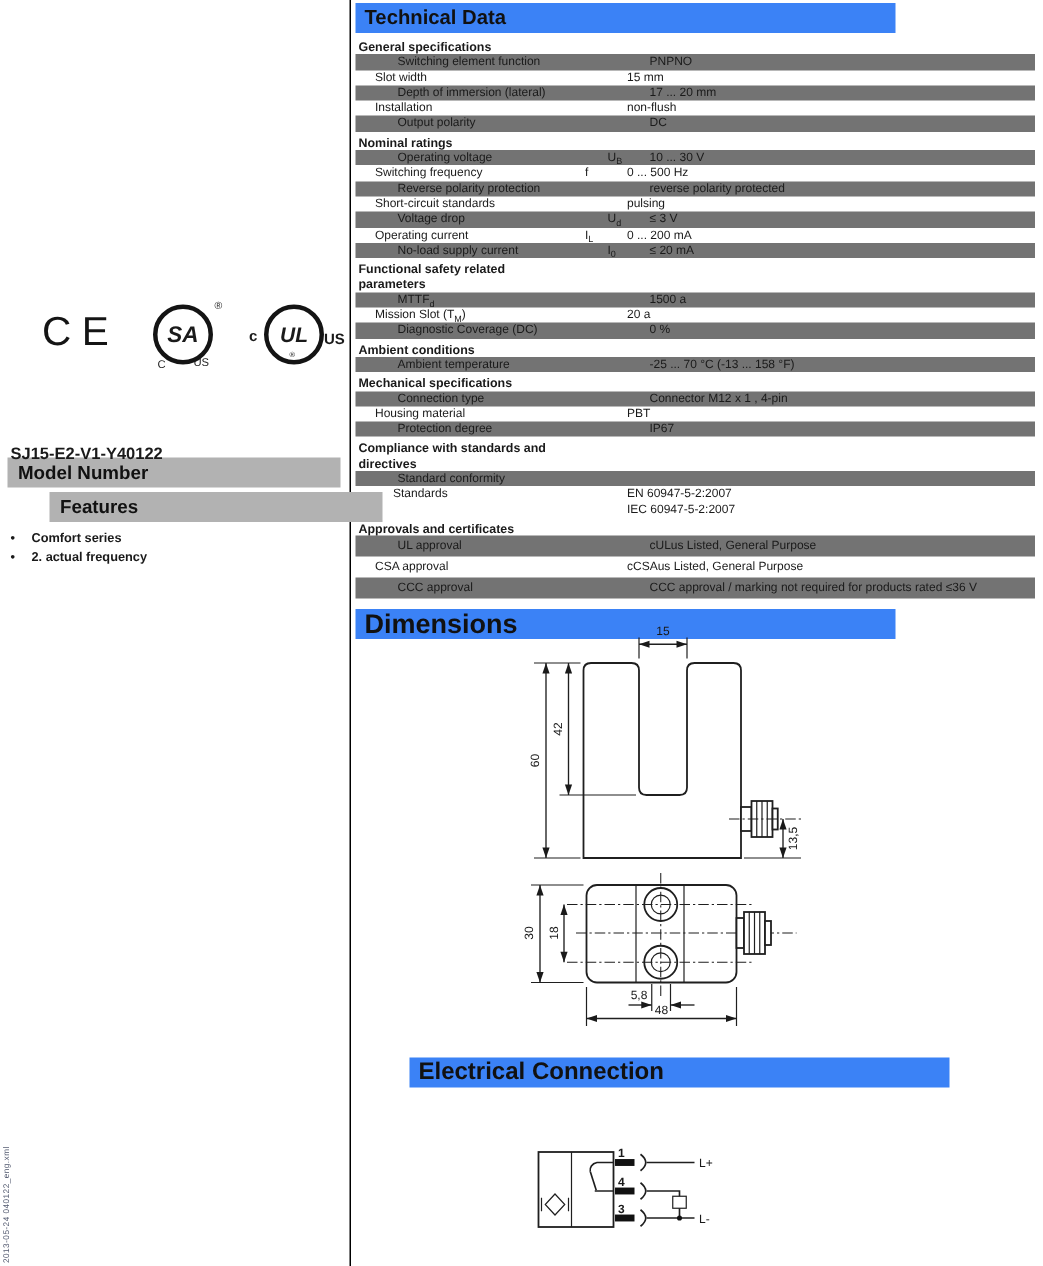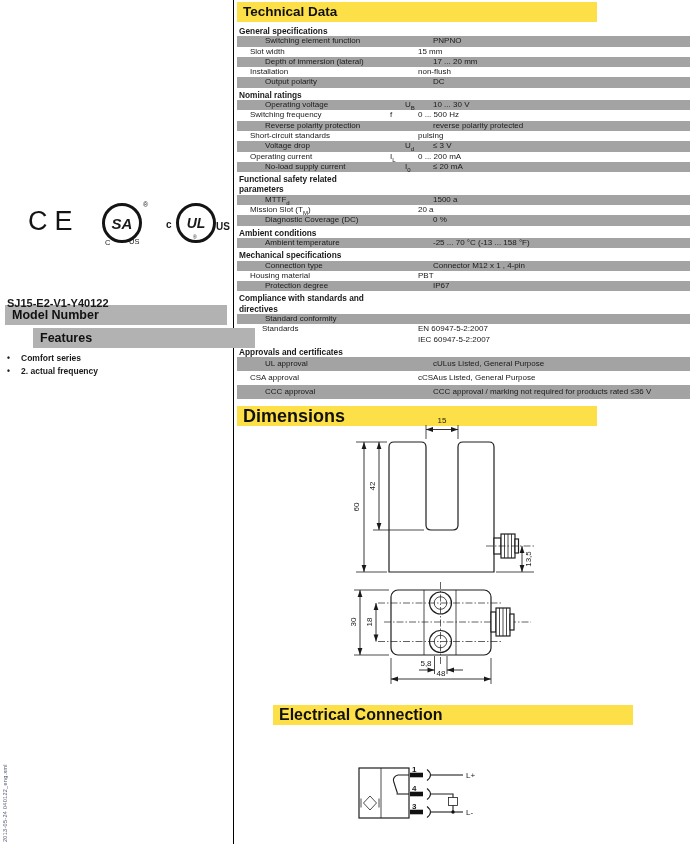--- a/index.html
+++ b/index.html
@@ -32,29 +32,29 @@
   .lbar{position:absolute;left:5px;width:222px;height:20px;background:#b2b2b2;
         font-weight:bold;font-size:12.5px;line-height:20px;padding-left:7px;box-sizing:border-box;color:#111;}
   .lbar.model{top:269px;margin-top:36px;}
   .model-value{position:absolute;left:7px;top:297px;font-weight:bold;font-size:11px;}
   .lbar.features{top:328px;margin-left:28px;}
   .feature-list{position:absolute;left:7px;top:352px;width:220px;}
   .feature-item{display:flex;font-weight:bold;font-size:8.5px;line-height:13px;}
   .feature-item .bullet{width:14px;}
   
   .rcol{position:absolute;left:234px;top:0;width:461px;height:844px;}
-  .hbar{position:absolute;left:3px;width:360px;height:20px;background:#fde047;
+  .hbar{position:absolute;left:3px;width:360px;height:20px;background:#3b82f6;
         font-weight:bold;color:#111;box-sizing:border-box;padding-left:6px;}
   .hbar.tech{top:2px;font-size:13.5px;line-height:20px;}
   .hbar.dim{top:388px;font-size:18px;line-height:20px;margin-top:18px;}
   .hbar.elec{top:705px;font-size:16px;line-height:20px;margin-left:36px;}
   
   .spec-table{position:absolute;left:3px;top:24px;width:453px;}
   .tr{display:flex;min-height:10.3px;font-size:8px;line-height:10.3px;padding-left:13px;box-sizing:border-box;align-items:flex-start;}
-  .tr.shaded{background:#a3a3a3;padding-left:28px;}
+  .tr.shaded{background:#737373;padding-left:28px;}
   .tr.t-section{font-weight:bold;font-size:8.3px;background:none;padding-left:2px;margin-top:2px;}
   .tr.tall{min-height:14px;padding-top:2px;padding-bottom:1.5px;}
   .tr.ind2 .td-label{padding-left:12px;box-sizing:border-box;}
   .td-label{width:140px;flex:none;}
   .td-sym{width:28px;flex:none;}
   .td-val{flex:1;}
   .tr sub{font-size:6px;line-height:0;}
   .val-b{}
   .val-line2{display:block;}
   .val-line2:empty{display:none;}

